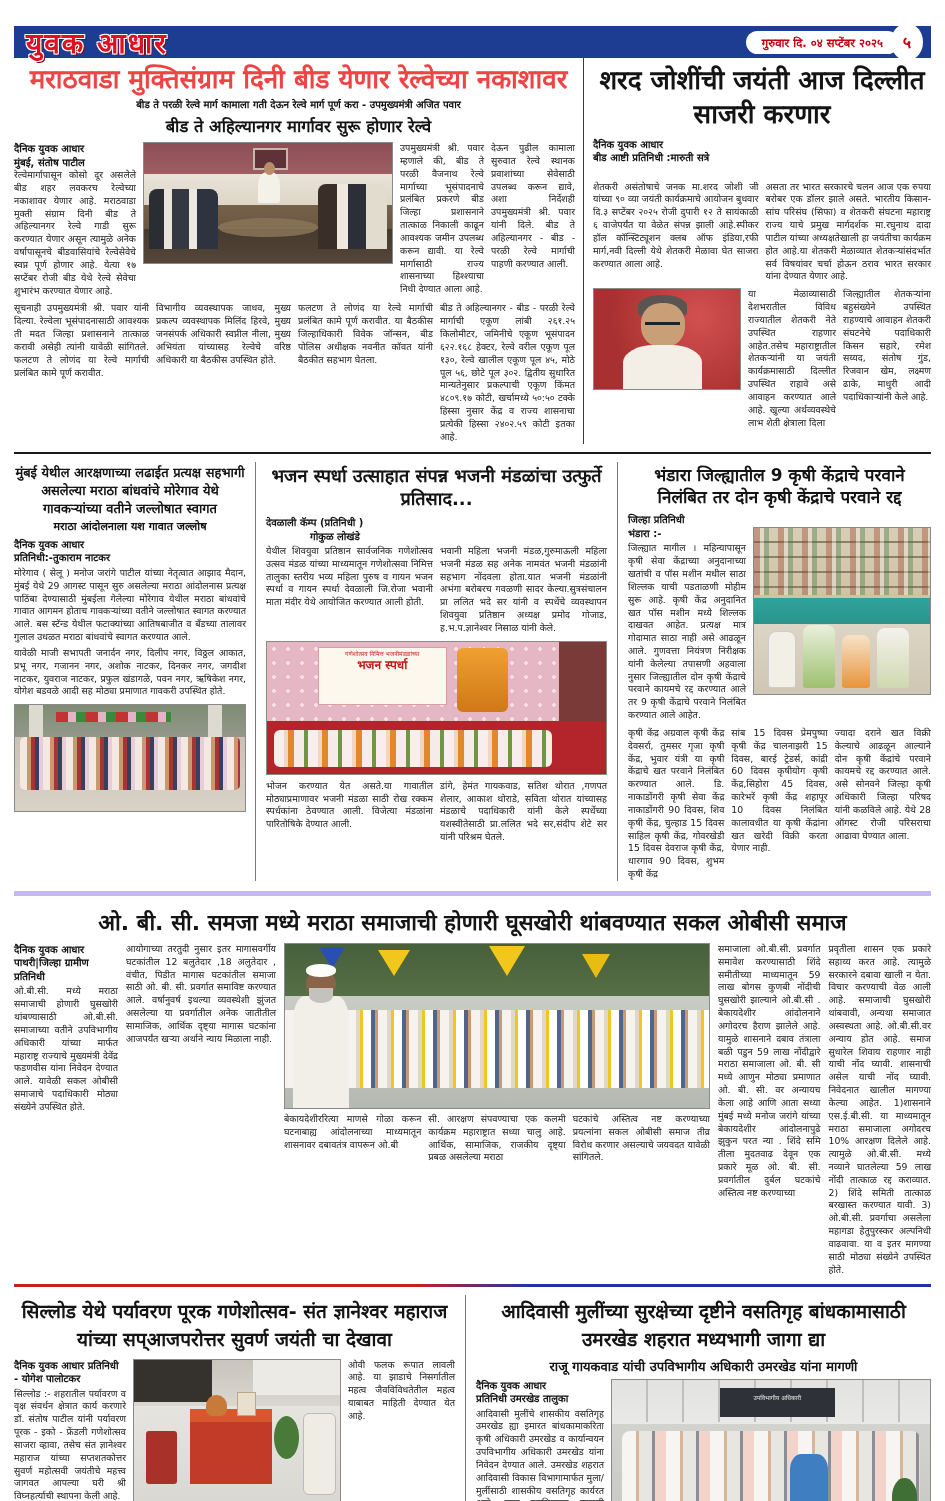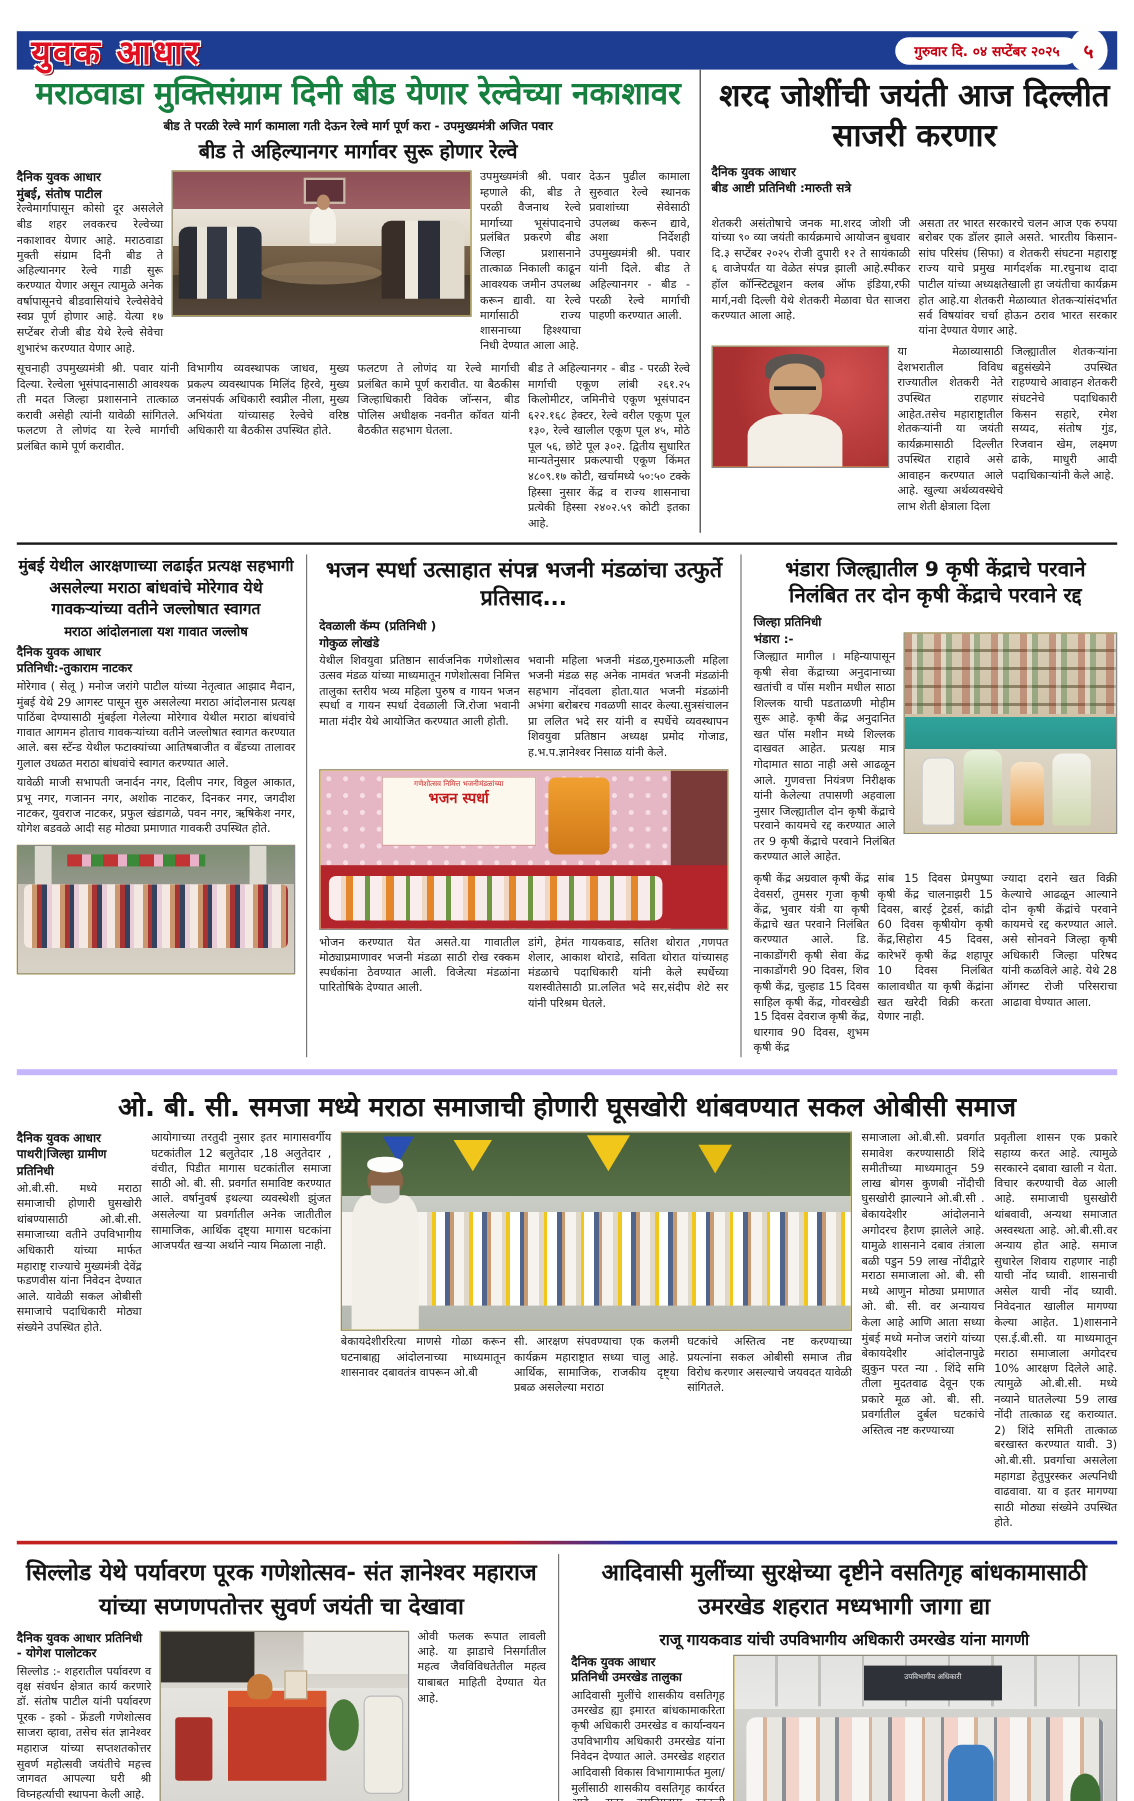--- a/index.html
+++ b/index.html
@@ -9,21 +9,21 @@
   
   .masthead { height:32px; background:#1d3d93; display:flex; align-items:center; justify-content:space-between; padding:0 8px 0 12px; }
   .logo { font-size:28px; font-weight:800; color:#e01020; letter-spacing:2px; white-space:nowrap;
           text-shadow:-1px -1px 0 #fff, 1px -1px 0 #fff, -1px 1px 0 #fff, 1px 1px 0 #fff, 2px 2px 0 #7a0a12; }
   .date-wrap { display:flex; align-items:center; }
   .date-pill { background:#fff; border-radius:13px; padding:4px 16px; color:#c40010; font-weight:700; font-size:11.5px; white-space:nowrap; }
   .page-circle { width:32px; height:36px; background:#fff; border-radius:50%/55%; display:flex; align-items:center; justify-content:center;
                  color:#c40010; font-weight:800; font-size:16px; margin-left:-8px; }
 
   
-  .h-main { font-size:26px; font-weight:800; text-align:center; line-height:1.12; margin:7px 0 2px; color:#15803d; }
+  .h-main { font-size:26px; font-weight:800; text-align:center; line-height:1.12; margin:7px 0 2px; color:#ef4444; }
   .h-dek  { font-size:10px; font-weight:700; text-align:center; margin:3px 0; }
   .h-dek2 { font-size:16.5px; font-weight:700; text-align:center; margin:3px 0 5px; }
   .h-side { font-size:26px; font-weight:800; text-align:center; line-height:1.3; margin:6px 0 6px; }
   .h-mid  { font-size:17px; font-weight:800; text-align:center; line-height:1.32; margin:2px 0 5px; }
   .h-small{ font-size:13px; font-weight:800; text-align:center; line-height:1.4; margin:2px 0; }
   .h-small2{ font-size:11px; font-weight:800; text-align:center; line-height:1.35; margin:2px 0 3px; }
   .h-obc  { font-size:22px; font-weight:800; text-align:center; margin:6px 0 7px; }
   .h-bot  { font-size:19px; font-weight:800; text-align:center; line-height:1.45; margin:3px 0; }
 
   .byline { font-size:10px; font-weight:700; line-height:1.35; }
@@ -34,21 +34,21 @@
   
   .sec-top { display:flex; border-bottom:2px solid #1a1a1a; padding-bottom:8px; }
   .sec-mid { display:flex; border-bottom:5px solid #c4b5fd; padding:8px 0 10px; }
   .sec-obc { padding:4px 0 8px; }
   .rule-rb { height:3px; background:linear-gradient(90deg,#c32020 0%,#c32020 44%,#2233a8 56%,#2233a8 100%); }
   .sec-bottom { display:flex; padding-top:8px; }
   .vsep-r { border-right:1.5px solid #3a3a3a; }
   .vsep-g { border-right:1px solid #777; }
 
   
-  .photo { position:relative; overflow:hidden; border:1px solid #8a8a8a; background:#fde047; flex-shrink:0; }
+  .photo { position:relative; overflow:hidden; border:1px solid #8a8a8a; background:#e5e5e5; flex-shrink:0; }
   .shape { position:absolute; display:block; }
 
   .banner-line1 { font-size:6px; color:#c22; text-align:center; line-height:1.3; padding-top:2px; }
   .banner-line2 { font-size:12px; color:#c21a1a; font-weight:800; text-align:center; line-height:1.2; }
   .board-text { font-size:6px; color:#e8e8e8; text-align:center; line-height:1.6; padding-top:5px; }
 </style>
 </head>
 <body>
 
 <div class="page">
@@ -127,21 +127,21 @@
         <b class="shape" style="left:6%;top:0;width:6%;height:58%;background:#dddad2;"></b>
         <b class="shape" style="left:84%;top:0;width:6%;height:58%;background:#dddad2;"></b>
         <b class="shape" style="left:18%;top:6%;width:50%;height:10%;background:repeating-linear-gradient(90deg,#c23333 0 12px,#e9b0c8 12px 20px,#3a8a3a 20px 30px);"></b>
         <b class="shape" style="left:2%;top:30%;width:96%;height:50%;background:repeating-linear-gradient(90deg,#f3e8e2 0 7px,#c9986f 7px 11px,#a83333 11px 15px,#34425e 15px 19px,#e8cdd8 19px 23px);border-radius:5px;"></b>
       </div>
     </article>
 
     <article style="width:362px; flex:none; padding:0 10px;" class="vsep-g">
       <h1 class="h-mid" style="font-size:18px;">भजन स्पर्धा उत्साहात संपन्न भजनी मंडळांचा उत्फुर्ते प्रतिसाद...</h1>
       <div class="byline">देवळाली कॅम्प (प्रतिनिधी )</div>
-      <div class="byline" style="margin-bottom:2px;">गोकुळ लोखंडे</div>
+      <div class="byline" style="margin-bottom:2px;margin-left:44px;">गोकुळ लोखंडे</div>
       <div class="cols" style="margin-top:2px;">
         <div class="bodytext">येथील शिवयुवा प्रतिष्ठान सार्वजनिक गणेशोत्सव उत्सव मंडळ यांच्या माध्यमातून गणेशोत्सवा निमित्त तालुका स्तरीय भव्य महिला पुरुष व गायन भजन स्पर्धा व गायन स्पर्धा देवळाली जि.रोजा भवानी माता मंदीर येथे आयोजित करण्यात आली होती.</div>
         <div class="bodytext">भवानी महिला भजनी मंडळ,गुरुमाऊली महिला भजनी मंडळ सह अनेक नामवंत भजनी मंडळांनी सहभाग नोंदवला होता.यात भजनी मंडळांनी अभंगा बरोबरच गवळणी सादर केल्या.सुत्रसंचालन प्रा ललित भदे सर यांनी व स्पर्धेचे व्यवस्थापन शिवयुवा प्रतिष्ठान अध्यक्ष प्रमोद गोजाड, ह.भ.प.ज्ञानेश्वर निसाळ यांनी केले.</div>
       </div>
       <div class="photo" style="width:100%; height:134px; margin:6px 0 2px;">
         <b class="shape" style="left:0;top:0;width:100%;height:100%;background:#e5b6c4;background-image:radial-gradient(#f6dde6 20%, transparent 21%);background-size:14px 14px;"></b>
         <b class="shape" style="left:86%;top:0;width:14%;height:100%;background:#7a3a38;"></b>
         <b class="shape" style="left:0;bottom:0;width:100%;height:40%;background:#b3242b;"></b>
         <b class="shape" style="left:56%;top:5%;width:15%;height:48%;background:linear-gradient(180deg,#f0a030,#d07818);border-radius:6px;"></b>
         <span class="shape" style="left:15%;top:4%;width:38%;height:44%;background:#fdf8ee;border:1px solid #d9a0a0;">
@@ -212,21 +212,21 @@
       </div>
       <div class="bodytext" style="flex:1;">समाजाला ओ.बी.सी. प्रवर्गात समावेश करण्यासाठी शिंदे समीतीच्या माध्यमातून 59 लाख बोगस कुणबी नोंदीची घुसखोरी झाल्याने ओ.बी.सी . बेकायदेशीर आंदोलनाने अगोदरच हैराण झालेले आहे. यामुळे शासनाने दबाव तंत्राला बळी पडुन 59 लाख नोंदीद्वारे मराठा समाजाला ओ. बी. सी मध्ये आणुन मोठ्या प्रमाणात ओ. बी. सी. वर अन्यायच केला आहे आणि आता सध्या मुंबई मध्ये मनोज जरांगे यांच्या बेकायदेशीर आंदोलनापुढे झुकुन परत न्या . शिंदे समि तीला मुदतवाढ देवून एक प्रकारे मूळ ओ. बी. सी. प्रवर्गातील दुर्बल घटकांचे अस्तित्व नष्ट करण्याच्या</div>
       <div class="bodytext" style="flex:1;">प्रवृतीला शासन एक प्रकारे सहाय्य करत आहे. त्यामुळे सरकारने दबावा खाली न येता. विचार करण्याची वेळ आली आहे. समाजाची घुसखोरी थांबवावी, अन्यथा समाजात अस्वस्थता आहे. ओ.बी.सी.वर अन्याय होत आहे. समाज सुधारेल शिवाय राहणार नाही याची नोंद घ्यावी. शासनाची असेल याची नोंद घ्यावी. निवेदनात खालील मागण्या केल्या आहेत. 1)शासनाने एस.ई.बी.सी. या माध्यमातून मराठा समाजाला अगोदरच 10% आरक्षण दिलेले आहे. त्यामुळे ओ.बी.सी. मध्ये नव्याने घातलेल्या 59 लाख नोंदी तात्काळ रद्द कराव्यात. 2) शिंदे समिती तात्काळ बरखास्त करण्यात यावी. 3) ओ.बी.सी. प्रवर्गाचा असलेला महागडा हेतुपुरस्कर अल्पनिधी वाढवावा. या व इतर मागण्या साठी मोठ्या संख्येने उपस्थित होते.</div>
     </div>
   </section>
 
   <div class="rule-rb"></div>
 
   <section class="sec-bottom">
     <article style="width:452px; flex:none; padding-right:10px;" class="vsep-g">
-      <h1 class="h-bot">सिल्लोड येथे पर्यावरण पूरक गणेशोत्सव- संत ज्ञानेश्वर महाराज यांच्या सप्गणपतोत्तर सुवर्ण जयंती चा देखावा</h1>
+      <h1 class="h-bot">सिल्लोड येथे पर्यावरण पूरक गणेशोत्सव- संत ज्ञानेश्वर महाराज यांच्या सप्आजपरोत्तर सुवर्ण जयंती चा देखावा</h1>
       <div style="display:flex; gap:7px; margin-top:5px;">
         <div style="width:112px; flex:none;">
           <div class="byline">दैनिक युवक आधार प्रतिनिधी</div>
           <div class="byline" style="margin-bottom:2px;">- योगेश पालोटकर</div>
           <div class="bodytext">सिल्लोड :- शहरातील पर्यावरण व वृक्ष संवर्धन क्षेत्रात कार्य करणारे डॉ. संतोष पाटील यांनी पर्यावरण पूरक - इको - फ्रेंडली गणेशोत्सव साजरा व्हावा, तसेच संत ज्ञानेश्वर महाराज यांच्या सप्तशतकोत्तर सुवर्ण महोत्सवी जयंतीचे महत्त्व जागवत आपल्या घरी श्री विघ्नहर्त्याची स्थापना केली आहे.</div>
         </div>
         <div class="photo" style="width:208px; height:180px;">
           <b class="shape" style="left:0;top:0;width:100%;height:100%;background:linear-gradient(180deg,#c8c4bc 0%,#dad7d1 26%,#e6e4df 26%,#d5d3ce 100%);"></b>
           <b class="shape" style="left:0;top:0;width:38%;height:24%;background:#35322e;"></b>
           <b class="shape" style="left:58%;top:0;width:42%;height:20%;background:#eceae4;"></b>

